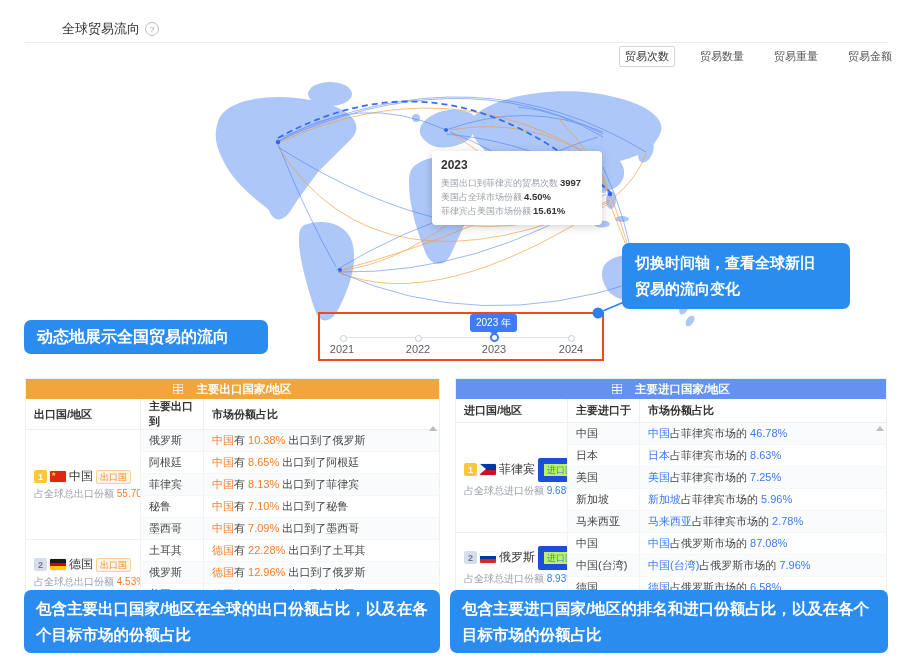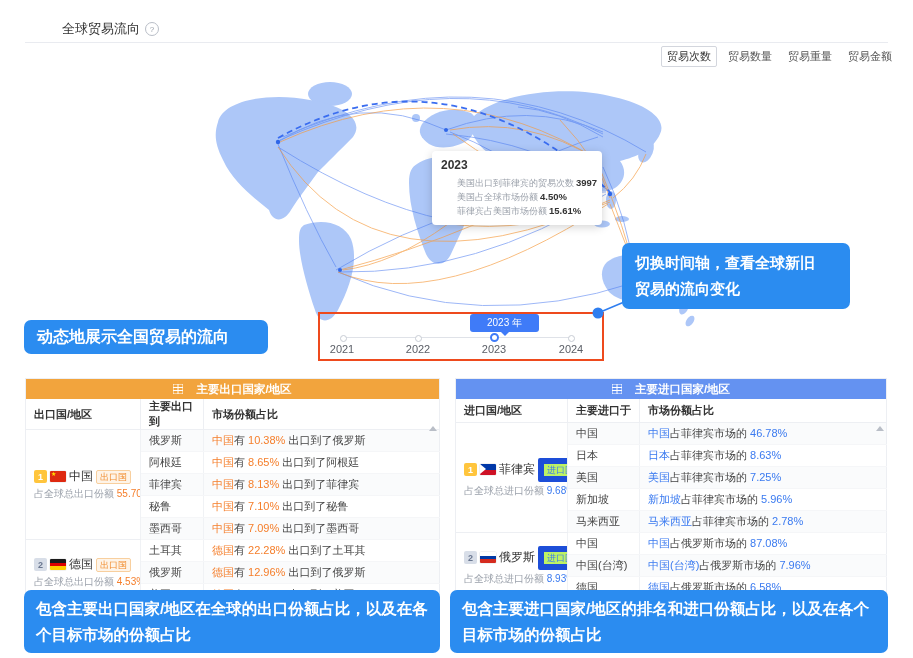--- a/index.html
+++ b/index.html
@@ -4,42 +4,42 @@
 <style>
   html,body{margin:0;padding:0;background:#fff;}
   body{font-family:"Liberation Sans","DejaVu Sans",sans-serif;color:#333;}
   #stage{position:relative;width:913px;height:658px;background:#fff;overflow:hidden;}
 
   
   .panel-title{position:absolute;left:30px;top:20px;font-size:13px;color:#333;display:flex;align-items:center;gap:5px;margin-left:32px;}
   .info-i{display:inline-flex;align-items:center;justify-content:center;width:12px;height:12px;border:1px solid #b9bec7;border-radius:50%;font-size:8px;color:#9aa0aa;cursor:pointer;}
   .divider{position:absolute;left:25px;right:25px;top:42px;height:1px;background:#e9ebf0;}
 
-  .toolbar{position:absolute;right:16px;top:46px;display:flex;gap:6px;}
+  .toolbar{position:absolute;right:16px;top:46px;display:flex;gap:20px;}
   .tb-btn{font-family:inherit;font-size:11px;color:#555;background:#fff;border:none;padding:2px 5px;cursor:pointer;}
   .tb-btn.active{border:1px solid #d3d6dd;border-radius:2px;color:#333;}
 
   
   .map-wrap{position:absolute;left:178px;top:72px;width:548px;height:268px;}
   .map-wrap svg{display:block;}
 
   
   .map-tip{position:absolute;left:432px;top:151px;width:152px;background:#fff;border-radius:4px;
     box-shadow:0 2px 10px rgba(0,0,0,.18);padding:7px 9px;z-index:6;}
   .map-tip .yr{font-size:12px;font-weight:bold;color:#333;margin-bottom:4px;}
-  .tip-row{font-size:9px;color:#9aa0aa;white-space:nowrap;line-height:1.45;margin-left:16px;}
+  .tip-row{font-size:9px;color:#9aa0aa;white-space:nowrap;line-height:1.45;}
   .tip-row b{color:#333;font-size:9.5px;margin-left:2px;}
 
   
   .hl-box{position:absolute;left:318px;top:312px;width:282px;height:45px;border:2px solid #ee4a1d;z-index:5;}
   .timeline{position:absolute;left:318px;top:312px;width:282px;height:45px;z-index:5;}
   .tl-track{position:absolute;left:24px;right:28px;top:25px;height:1px;background:#dfe2e8;cursor:pointer;}
   .tl-dot{position:absolute;top:-2.5px;width:5px;height:5px;border-radius:50%;background:#fff;border:1px solid #c7ccd4;}
   .tl-handle{position:absolute;left:172px;top:21px;width:9px;height:9px;border-radius:50%;background:#fff;border:2px solid #3f7bf8;cursor:pointer;box-sizing:border-box;}
-  .tl-pill{position:absolute;left:152px;top:2px;background:#3f7bf8;color:#fff;font-size:10px;border-radius:3px;padding:2px 17px;white-space:nowrap;}
+  .tl-pill{position:absolute;left:152px;top:2px;background:#3f7bf8;color:#fff;font-size:10px;border-radius:3px;padding:2px 6px;white-space:nowrap;}
   .tl-pill::after{content:"";position:absolute;left:50%;bottom:-4px;margin-left:-4px;border-left:4px solid transparent;border-right:4px solid transparent;border-top:4px solid #3f7bf8;}
   .tl-years{position:absolute;left:0;right:0;top:31px;}
   .tl-year{position:absolute;font-size:11px;color:#5a5e66;transform:translateX(-50%);}
 
   
   .connector{position:absolute;left:588px;top:290px;z-index:6;}
 
   
   .callout{position:absolute;background:#2b8cf0;color:#fff;font-weight:bold;z-index:7;border-radius:7px;}
   .co-flow{left:24px;top:320px;width:244px;height:34px;font-size:16px;line-height:34px;padding-left:13px;box-sizing:border-box;}

